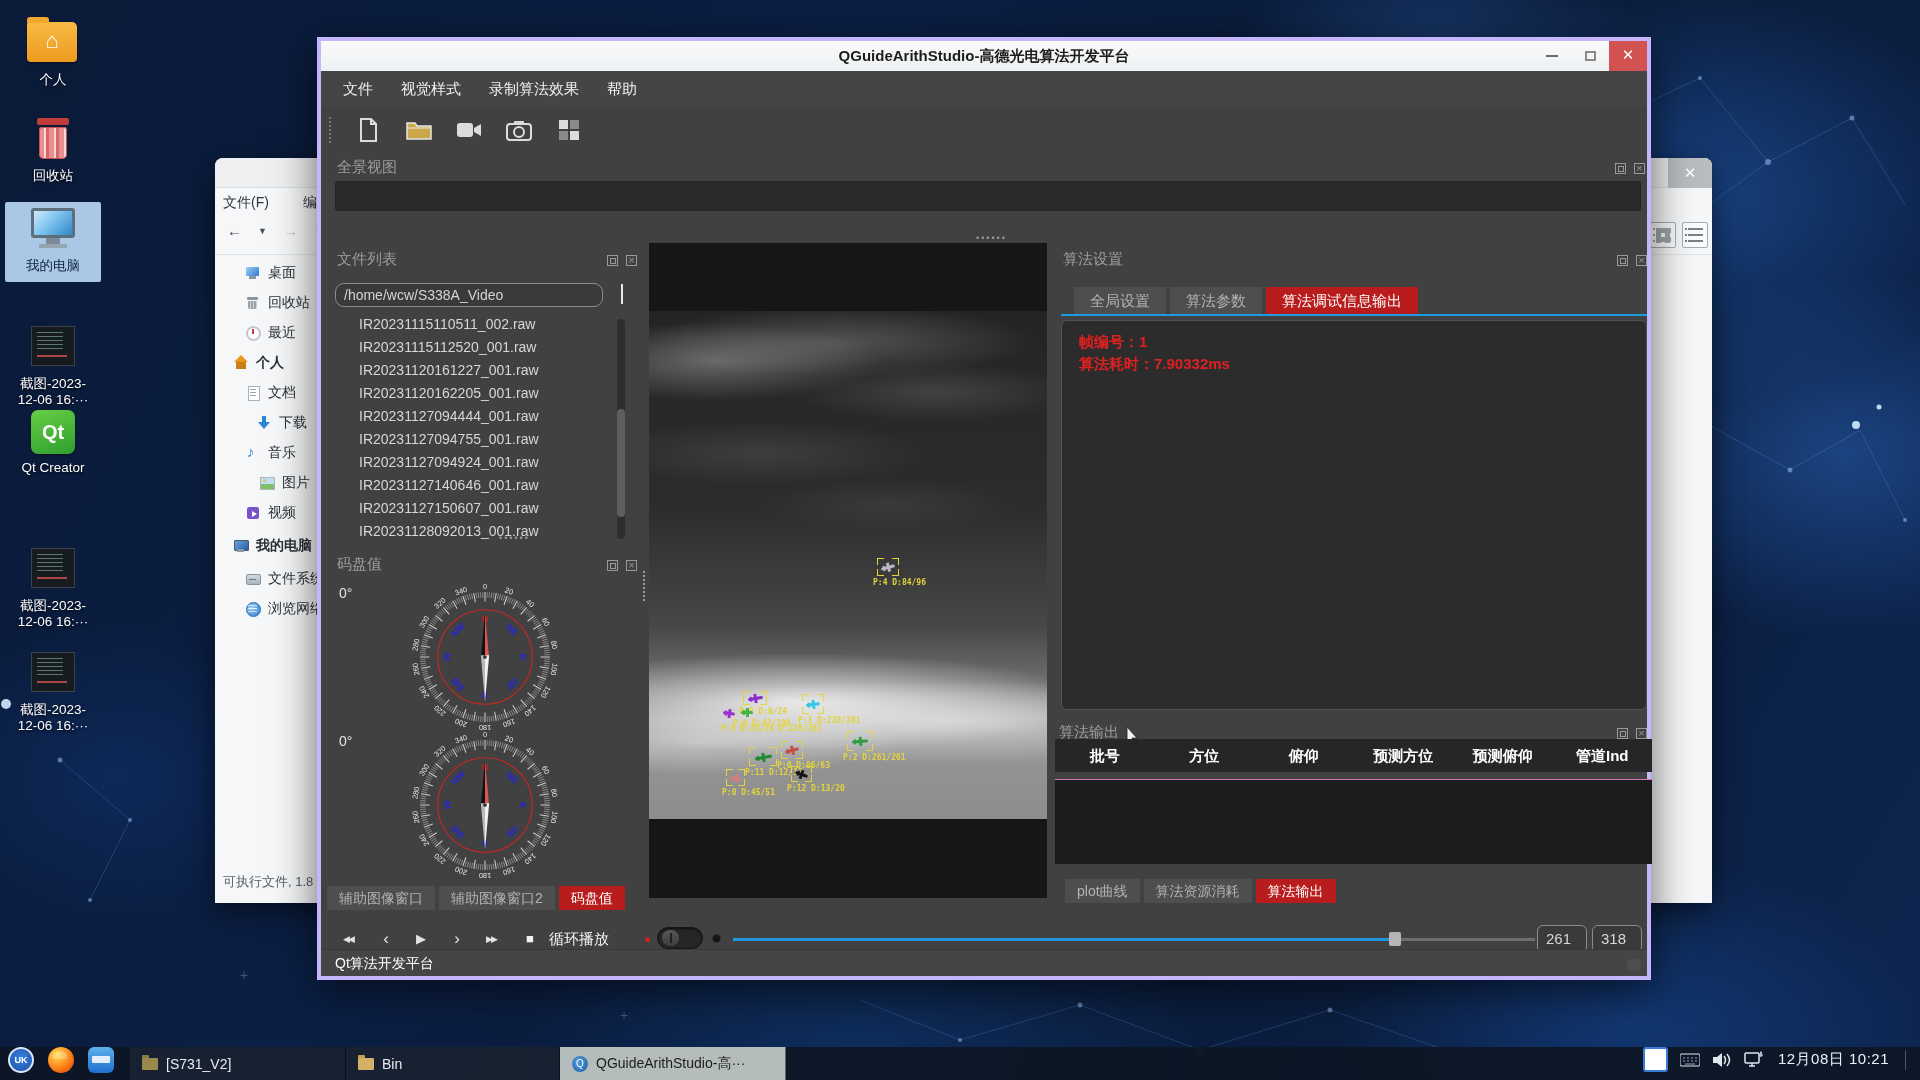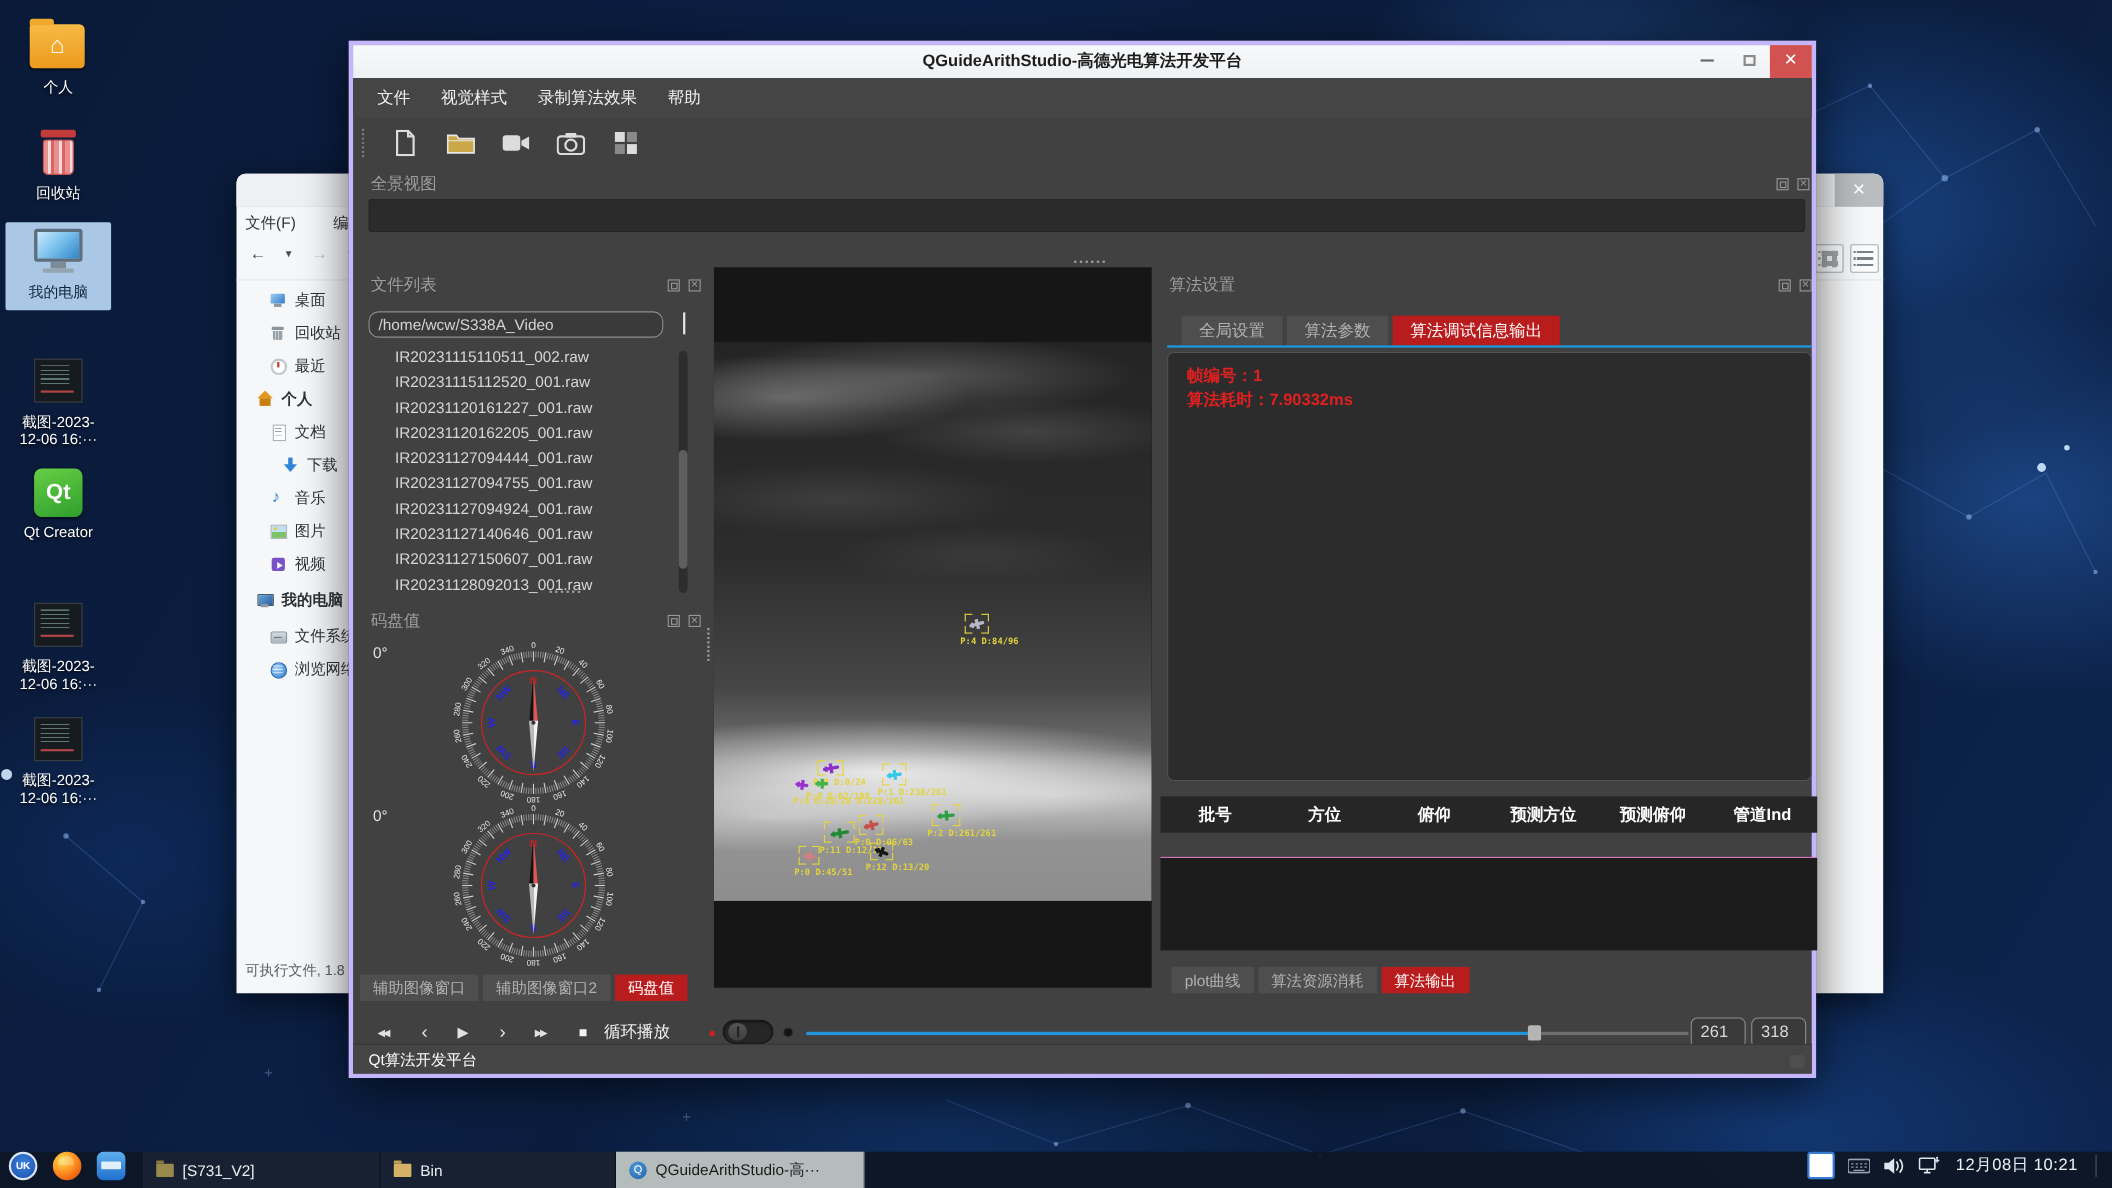--- a/index.html
+++ b/index.html
@@ -129,21 +129,21 @@
 .tlabel{position:absolute;top:100%;left:-4px;margin-top:2px;font-family:"DejaVu Sans Mono","Liberation Mono",monospace;font-size:8px;font-weight:bold;color:#e3d43c;white-space:nowrap;font-style:normal}
 
 .tabsrow{position:absolute;display:flex;gap:4px}
 .tab{height:27px;line-height:27px;padding:0 16px;background:#4e4e4e;color:#b2b2b2;font-size:15px}
 .tab.active{background:#b91c1c;color:#fff;font-weight:normal}
 .tab.small{height:24px;line-height:24px;font-size:14px;padding:0 12px}
 .bluline{position:absolute;height:2px;background:#1b9be0}
 .setbox{position:absolute;left:740px;top:279px;width:586px;height:390px;background:#2c2c2c;border:1px solid #525252;border-radius:6px}
 .redline{font-size:15px;font-weight:bold;color:#e02020;line-height:22px}
 
-.thead{position:absolute;left:734px;top:683px;width:597px;height:33px;background:#262626;display:flex}
+.thead{position:absolute;left:734px;top:698px;width:597px;height:33px;background:#262626;display:flex}
 .thead div{flex:1;text-align:center;line-height:33px;font-size:15px;font-weight:bold;color:#fff}
 .pinkline{position:absolute;left:734px;top:738px;width:597px;height:1px;background:#d678b8}
 .tbody{position:absolute;left:734px;top:739px;width:597px;height:84px;background:#1c1c1c}
 
 #auxtabs{left:6px;top:845px}
 #outtabs{left:744px;top:838px}
 .pbtn{position:absolute;top:884px;height:28px;line-height:28px;color:#e2e2e2;text-align:center;width:26px}
 .looplbl{position:absolute;top:884px;height:28px;line-height:28px;font-size:15px;color:#f2f2f2}
 .reddot{position:absolute;width:5px;height:5px;border-radius:50%;background:#d02020}
 .toggle{position:absolute;left:336px;top:886px;width:46px;height:22px;border-radius:11px;background:#262626;border:1px solid #141414;box-shadow:inset 0 1px 2px rgba(0,0,0,.6)}
@@ -239,21 +239,21 @@
     </div>
   <div class="dlabel">我的电脑</div>
 </div>
 <div class="dicon" style="left:5px;top:326px">
   <div class="ic-wrap">
       <div class="shot-ic"></div>
     </div>
   <div class="dlabel">截图-2023-</div>
   <div class="dlabel" style="margin-top:0">12-06 16:···</div>
 </div>
-<div class="dicon" style="left:5px;top:426px">
+<div class="dicon" style="left:5px;top:410px">
   <div class="ic-wrap">
       <div class="qt-ic">Qt</div>
     </div>
   <div class="dlabel">Qt Creator</div>
 </div>
 <div class="dicon" style="left:5px;top:548px">
   <div class="ic-wrap">
       <div class="shot-ic"></div>
     </div>
   <div class="dlabel">截图-2023-</div>
@@ -303,21 +303,21 @@
         <span>文档</span>
       </div>
       <div class="fmrow" style="padding-left: 41px;">
         <span class="si si-download"></span>
         <span>下载</span>
       </div>
       <div class="fmrow" style="padding-left: 30px;">
         <span class="si si-music"></span>
         <span>音乐</span>
       </div>
-      <div class="fmrow" style="padding-left: 30px;">
+      <div class="fmrow" style="padding-left: 44px;">
         <span class="si si-picture"></span>
         <span>图片</span>
       </div>
       <div class="fmrow" style="padding-left: 30px;">
         <span class="si si-video"></span>
         <span>视频</span>
       </div>
       <div class="fmrow b" style="padding-left: 18px; margin-top: 3px;">
         <span class="si si-computer"></span>
         <span>我的电脑</span>

